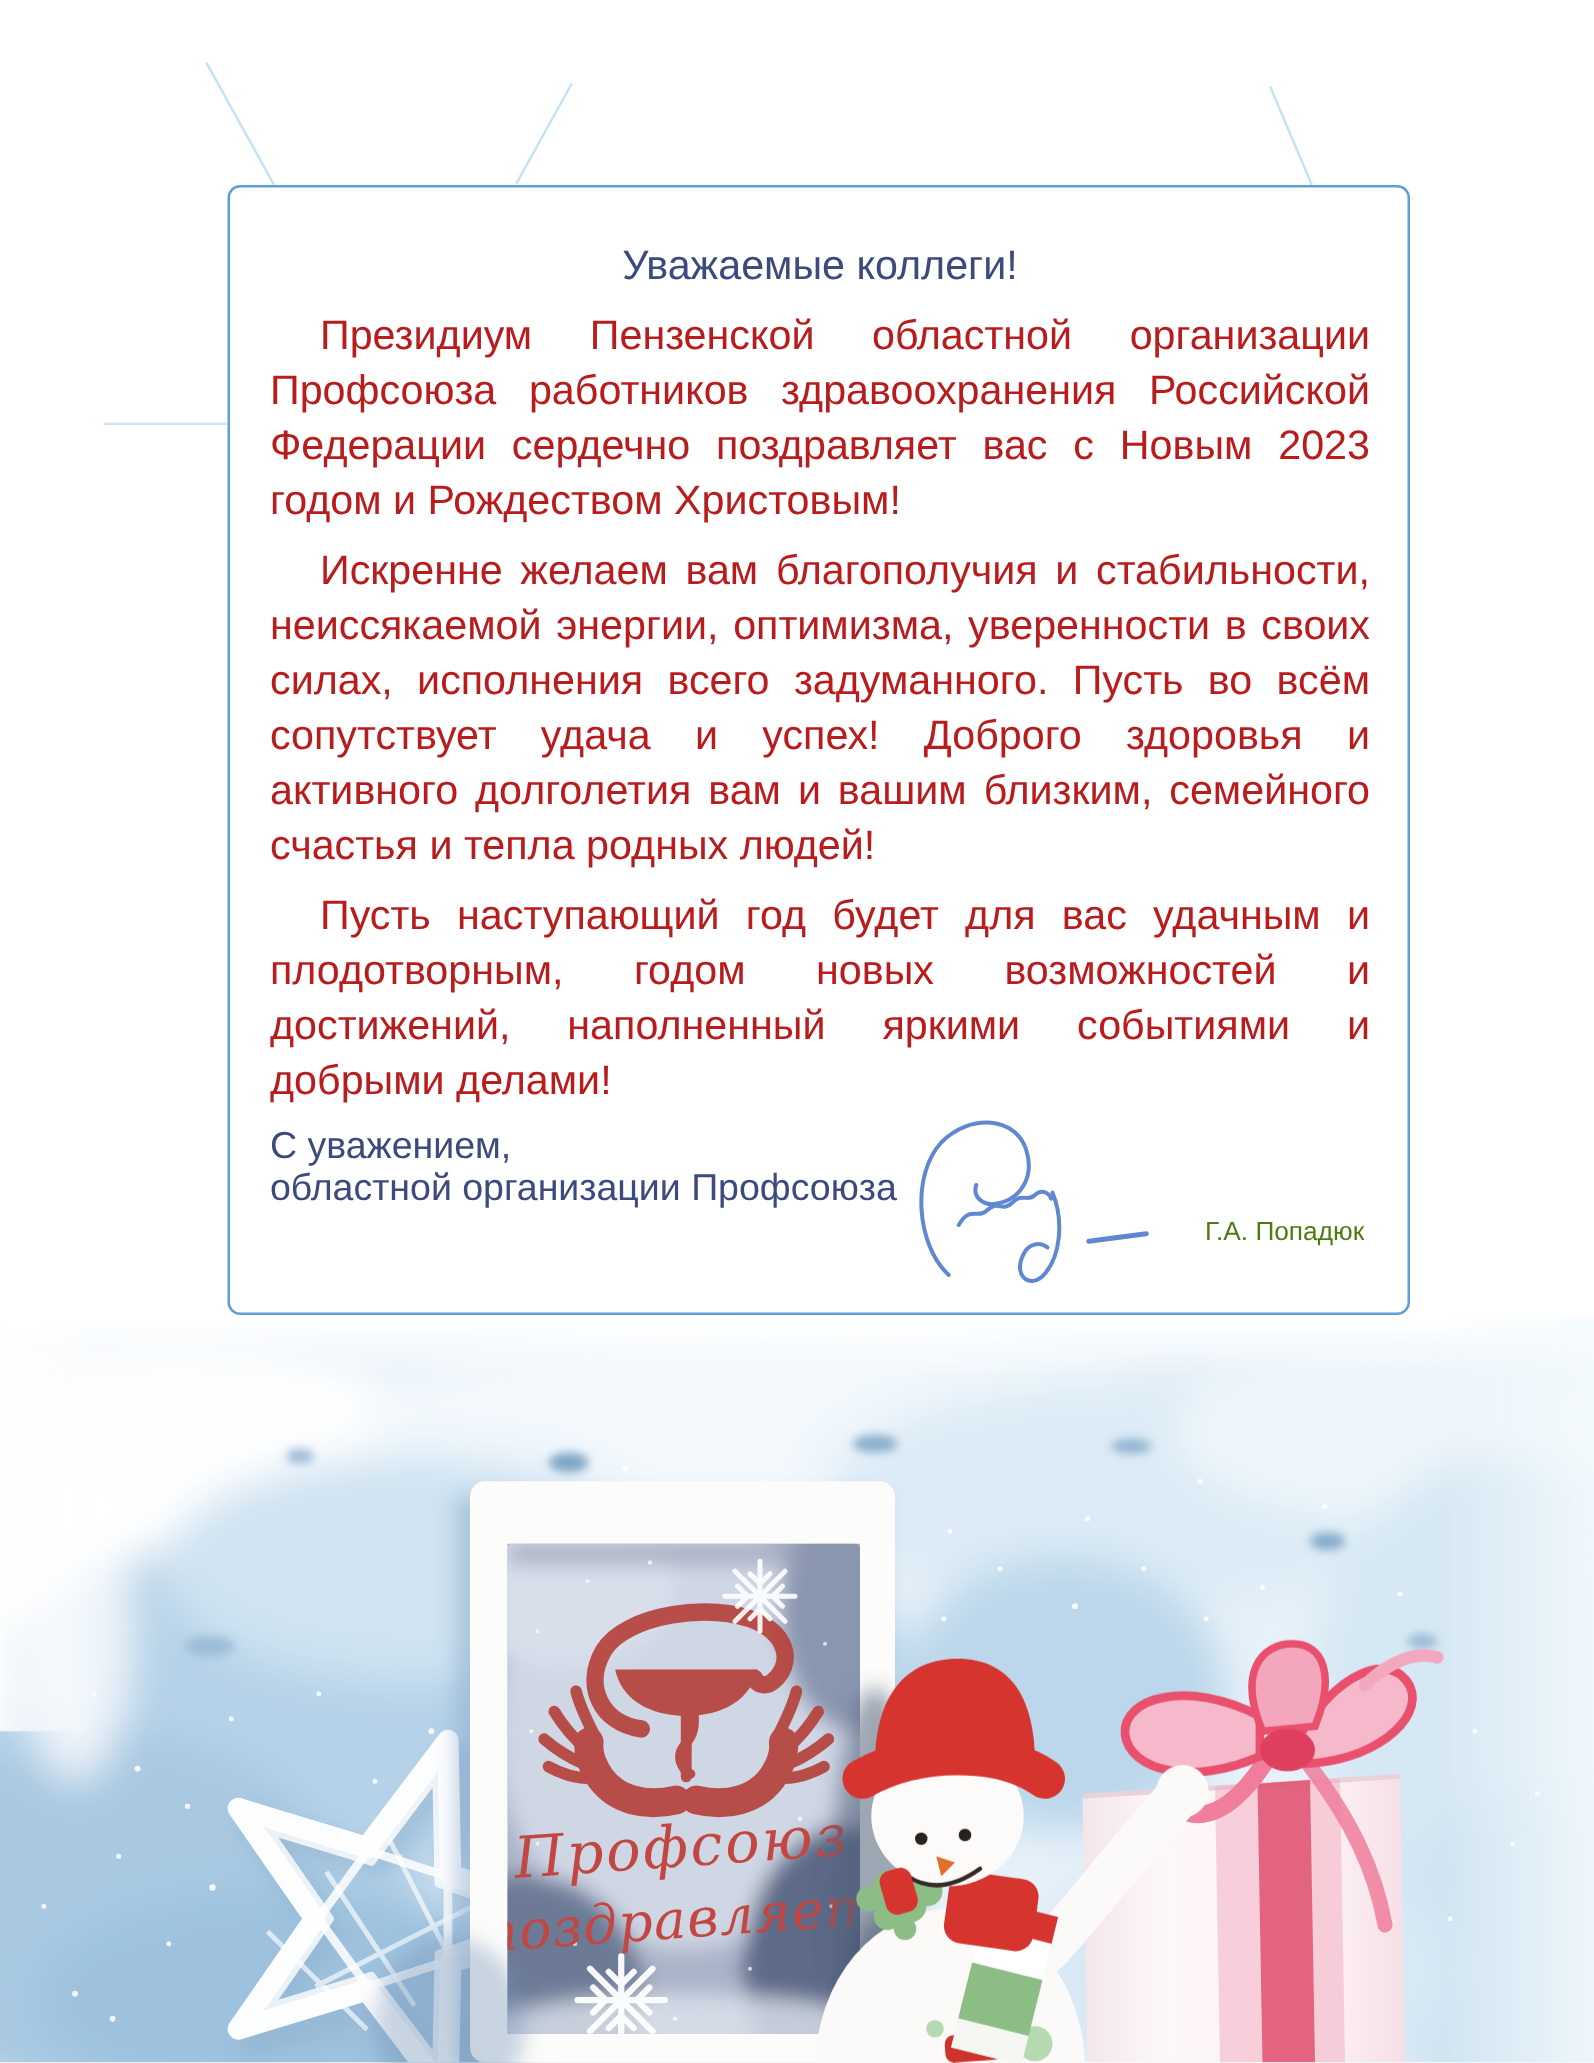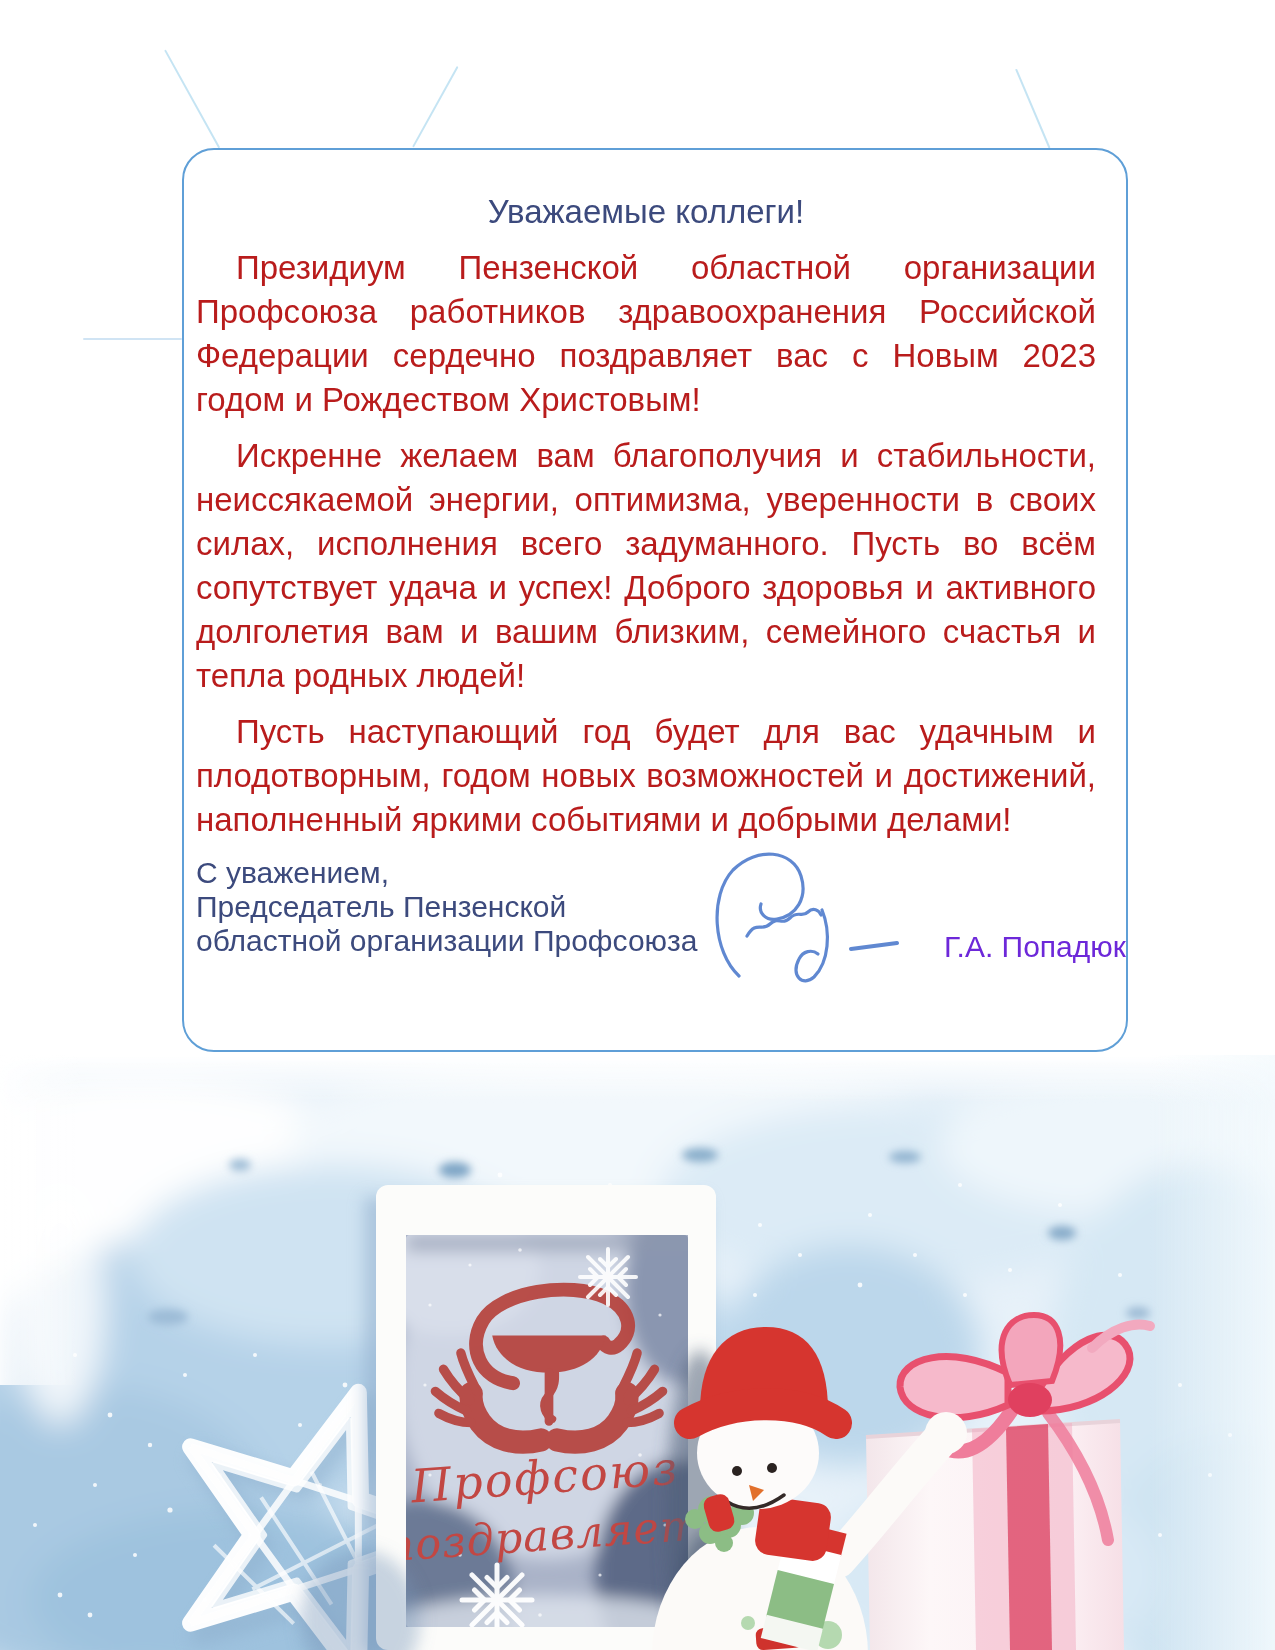--- a/index.html
+++ b/index.html
@@ -8,35 +8,35 @@
     background:#ffffff;
     font-family:"Liberation Sans",sans-serif;
   }
   
   .ray{position:absolute;height:2px;background:rgba(150,205,233,.55);transform-origin:left center;border-radius:2px;}
   .hline{position:absolute;height:2px;background:rgba(150,195,230,.45);border-radius:2px;}
 
   
   .card{
     position:absolute;left:182px;top:148px;width:946px;height:904px;
-    box-sizing:border-box;border:2px solid #5f9fd7;border-radius:32px;
-    padding:40px 30px 0 12px;background:#ffffff;
+    box-sizing:border-box;border:2px solid #5f9fd7;border-radius:10px;
+    padding:40px 30px 0 32px;background:#ffffff;
   }
   .card-title{
     margin:0 0 12px 0;text-align:center;font-size:33px;line-height:44px;
     font-weight:normal;color:#3c4a7d;
   }
   .card p.body-par{
     margin:0 0 12px 0;font-size:33px;line-height:44px;color:#b91c1c;
     text-align:justify;text-indent:40px;
   }
   .sig-wrap{position:relative;margin-top:12px;height:150px;}
   .closing{position:absolute;left:0;top:2px;font-size:30px;line-height:34px;color:#3c4a7d;}
   .signature-svg{position:absolute;left:505px;top:-6px;}
-  .signer{position:absolute;left:748px;top:76px;font-size:30px;color:#6d28d9;white-space:nowrap;text-align:right;}
+  .signer{position:absolute;left:748px;top:76px;font-size:21px;color:#4d7c0f;white-space:nowrap;text-align:right;}
 
   
   .photo-svg{position:absolute;left:0;top:1055px;}
 </style>
 </head>
 <body>
 
 <div class="ray" style="left:165px;top:49px;width:112px;transform:rotate(61deg);"></div>
 <div class="ray" style="left:413px;top:146px;width:92px;transform:rotate(-61deg);"></div>
 <div class="ray" style="left:1016px;top:68px;width:86px;transform:rotate(67deg);"></div>
@@ -44,21 +44,20 @@
 
 <div class="card">
   <h1 class="card-title">Уважаемые коллеги!</h1>
   <p class="body-par">Президиум Пензенской областной организации Профсоюза работников здравоохранения Российской Федерации сердечно поздравляет вас с Новым 2023 годом и Рождеством Христовым!</p>
   <p class="body-par">Искренне желаем вам благополучия и стабильности, неиссякаемой энергии, оптимизма, уверенности в своих силах, исполнения всего задуманного. Пусть во всём сопутствует удача и успех! Доброго здоровья и активного долголетия вам и вашим близким, семейного счастья и тепла родных людей!</p>
   <p class="body-par">Пусть наступающий год будет для вас удачным и плодотворным, годом новых возможностей и достижений, наполненный яркими событиями и добрыми делами!</p>
 
   <div class="sig-wrap">
     <div class="closing">
       <div>С уважением,</div>
-      <div>Председатель Пензенской</div>
       <div>областной организации Профсоюза</div>
     </div>
     <svg class="signature-svg" width="230" height="150" viewBox="0 0 230 150">
       <g fill="none" stroke="#4f7ccd" stroke-width="3.2" stroke-linecap="round" opacity=".9">
         <path d="M 38,128 C 12,104 8,48 32,22 C 56,-2 92,2 100,28 C 107,50 95,68 76,71 C 65,73 57,65 60,56"></path>
         <path d="M 46,88 c 9,-16 15,-4 23,-12 c 8,-8 12,2 20,-6 c 8,-8 12,0 18,-6 c 5,-5 11,-2 13,3"></path>
         <path d="M 121,62 C 130,84 128,114 113,129 C 102,139 89,128 98,111 C 102,103 111,101 117,106"></path>
         <path d="M 150,101 L 196,95" stroke-width="4"></path>
       </g>
     </svg>

